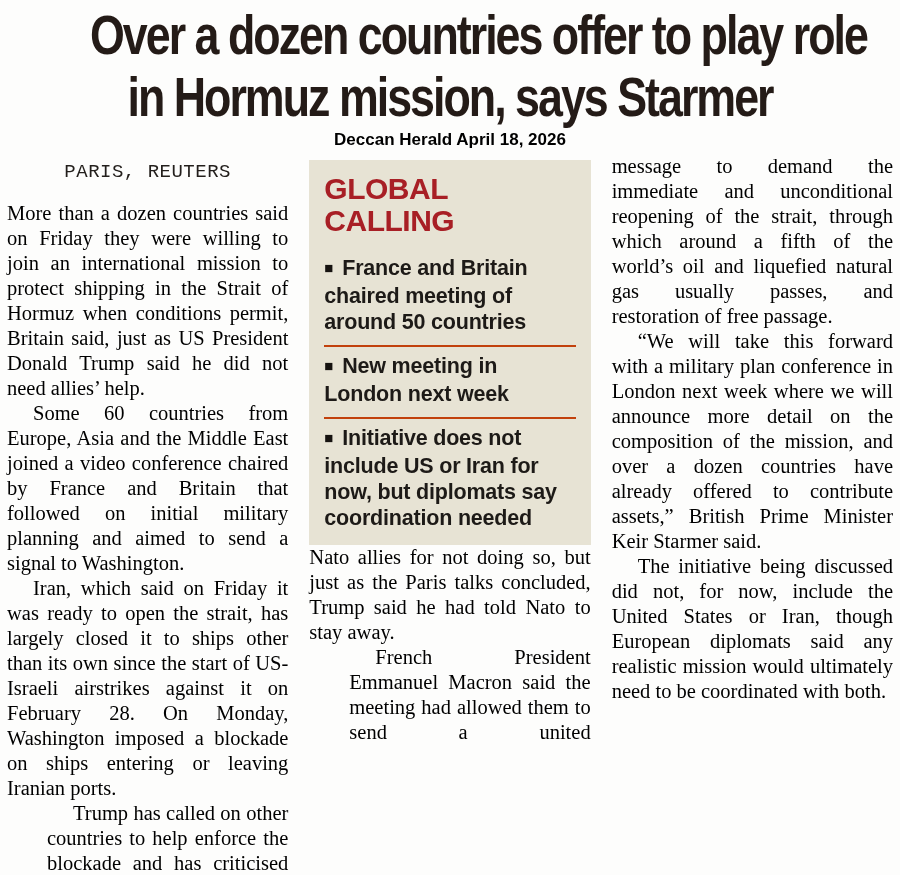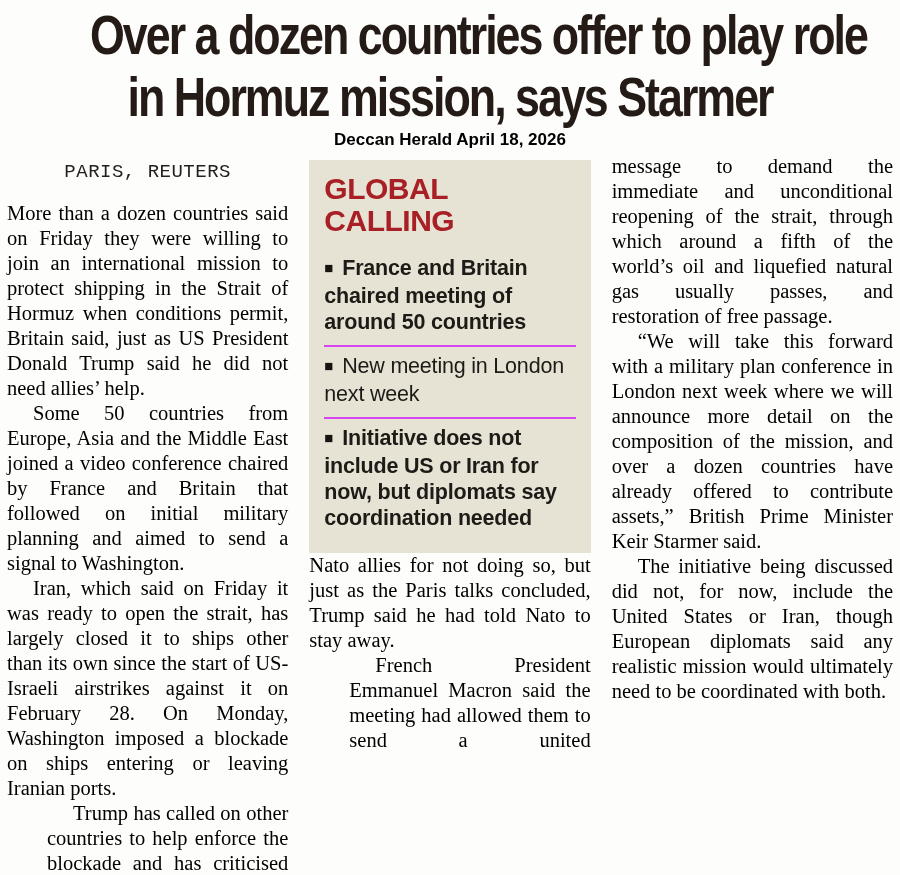--- a/index.html
+++ b/index.html
@@ -61,41 +61,42 @@
     line-height:25px;
     text-align:justify;
     color:#000000;
   }
   p.body-par.indent{text-indent:26px;}
   p.body-par.cont-out{text-align-last:justify;margin-left:40px;}
   
   .infobox{
     background:#e7e3d4;
     margin-top:6px;
-    padding:13px 15px 12px 15px;
+    padding:13px 15px 4px 15px;
   }
   .infobox-title{
     font-family:"Liberation Sans", sans-serif;
     font-weight:bold;
     font-size:30px;
     line-height:32px;
     letter-spacing:-0.5px;
     color:#a81f25;
     margin-bottom:12px;
   }
   .infobox-item{
     font-family:"Liberation Sans", sans-serif;
     font-size:21.5px;
     line-height:26px;
     letter-spacing:-0.2px;
     color:#1d1a17;
     padding:6px 0 10px 0;
+    font-weight:bold;
   }
   .infobox-item.bold{font-weight:bold;}
-  .infobox-item.rule{border-bottom:2px solid #d946ef;}
+  .infobox-item.rule{border-bottom:2px solid #c2410c;}
   .sq{
     display:inline-block;
     font-size:15px;
     margin-right:9px;
     transform:translateY(-2px);
     color:#161310;
   }
   .mid-first{margin-top:23px;}
 </style>
 </head>
@@ -106,21 +107,21 @@
   <div class="hl-line">in Hormuz mission, says Starmer</div>
 </div>
 
 <div class="datestamp">Deccan Herald April 18, 2026</div>
 
 <div class="cols">
 
   <div class="col">
     <div class="byline">PARIS, REUTERS</div>
     <p class="body-par">More than a dozen countries said on Friday they were willing to join an international mission to protect shipping in the Strait of Hormuz when conditions permit, Britain said, just as US President Donald Trump said he did not need allies’ help.</p>
-    <p class="body-par indent">Some 50 countries from Europe, Asia and the Middle East joined a video conference chaired by France and Britain that followed on initial military planning and aimed to send a signal to Washington.</p>
+    <p class="body-par indent">Some 60 countries from Europe, Asia and the Middle East joined a video conference chaired by France and Britain that followed on initial military planning and aimed to send a signal to Washington.</p>
     <p class="body-par indent">Iran, which said on Friday it was ready to open the strait, has largely closed it to ships other than its own since the start of US-Israeli airstrikes against it on February 28. On Monday, Washington imposed a blockade on ships entering or leaving Iranian ports.</p>
     <p class="body-par indent cont-out">Trump has called on other countries to help enforce the blockade and has criticised</p>
   </div>
 
   <div class="col">
     <div class="infobox">
       <div class="infobox-title">GLOBAL CALLING</div>
       <div class="infobox-item bold rule">
         <span class="sq">■</span><span>France and Britain chaired meeting of around 50 countries</span>
       </div>

